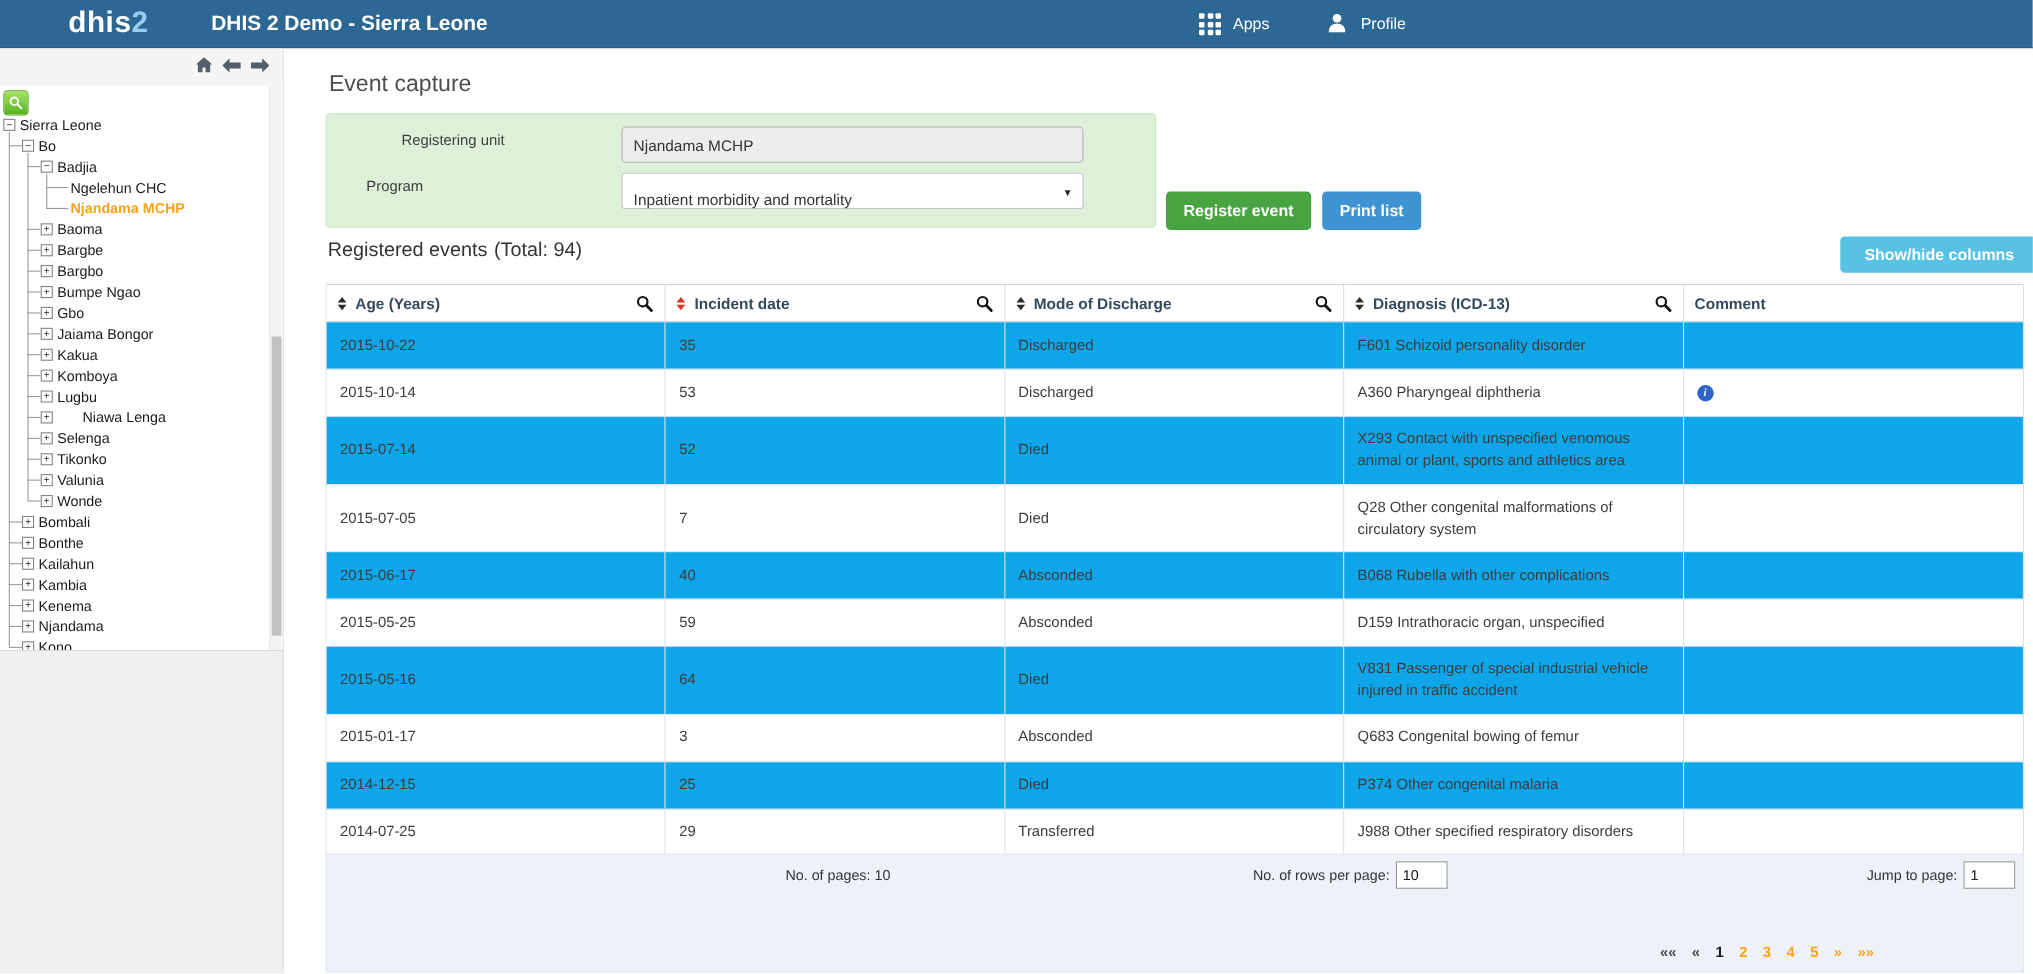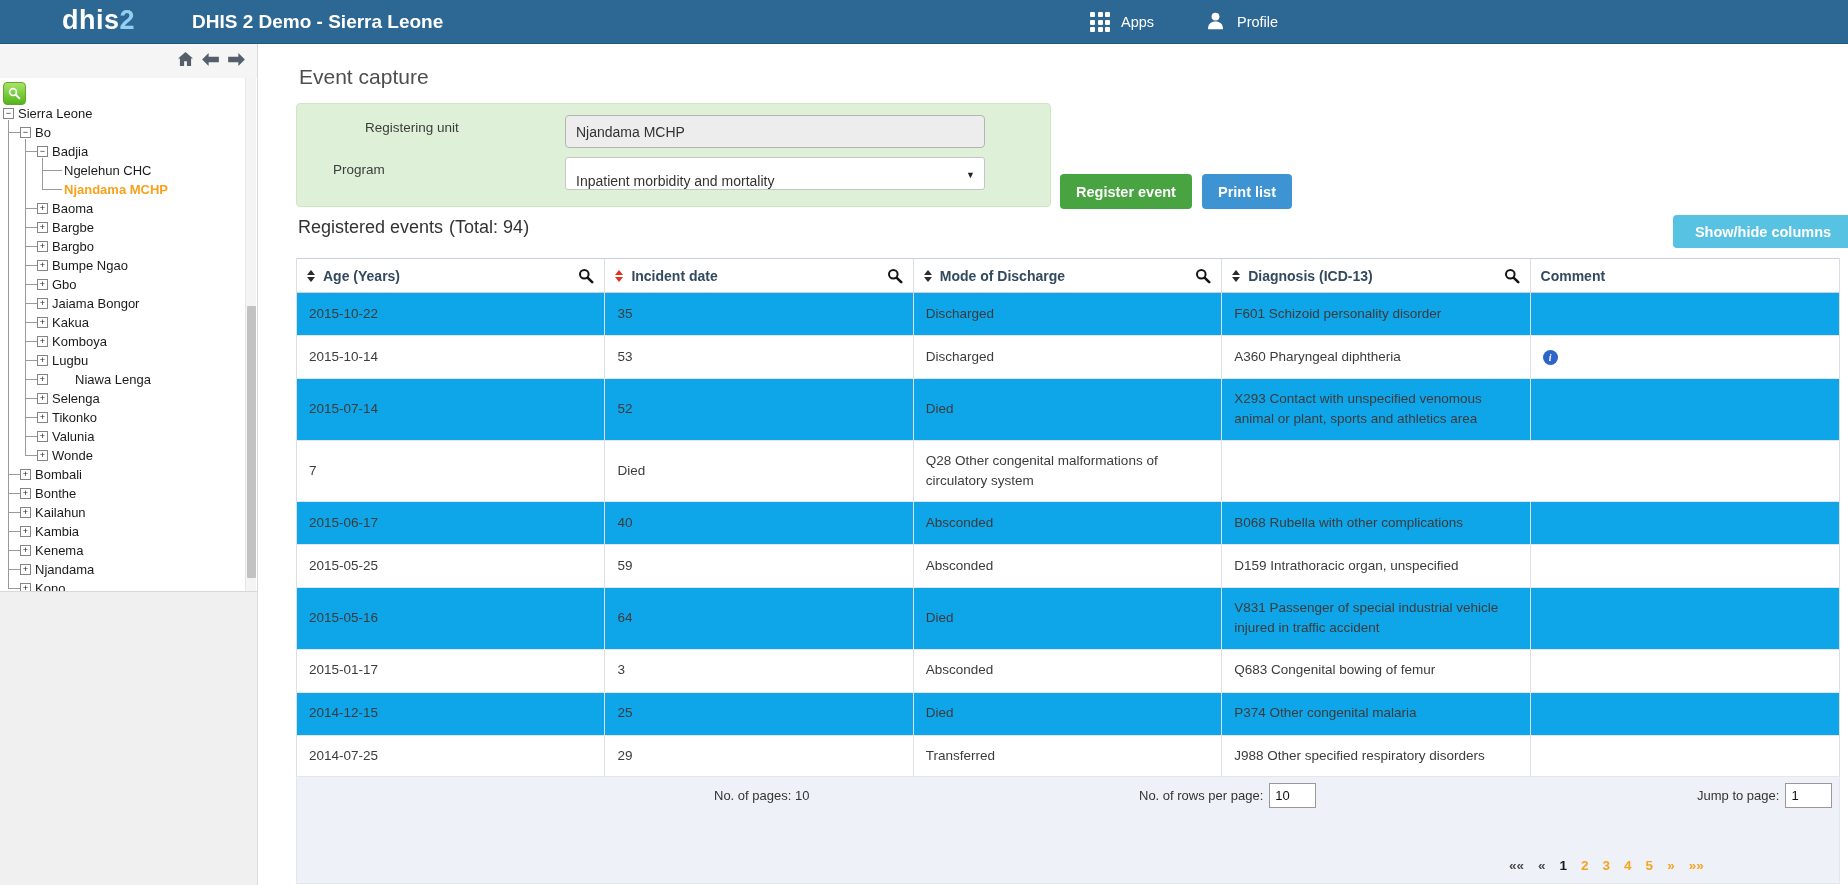--- a/index.html
+++ b/index.html
@@ -416,20 +416,23 @@
             </div>
             <div class="cell">
               <span>Died</span>
             </div>
             <div class="cell">
               <span>X293 Contact with unspecified venomous animal or plant, sports and athletics area</span>
             </div>
             <div class="cell"></div>
           </div>
           <div class="trow">
+            <div class="cell">
+              <span>2015-07-05</span>
+            </div>
             <div class="cell">
               <span>7</span>
             </div>
             <div class="cell">
               <span>Died</span>
             </div>
             <div class="cell">
               <span>Q28 Other congenital malformations of circulatory system</span>
             </div>
             <div class="cell"></div>

